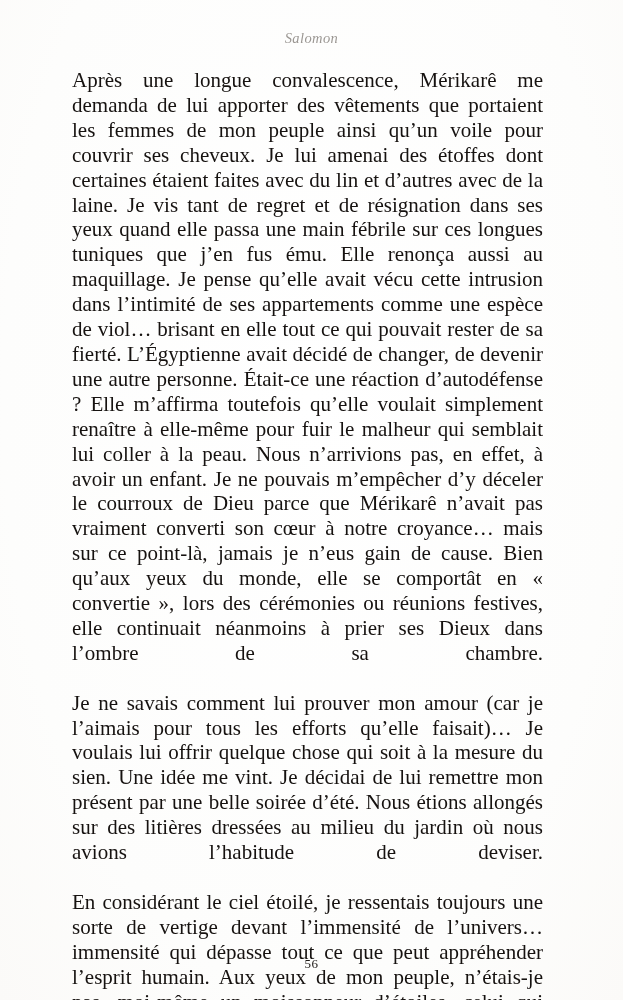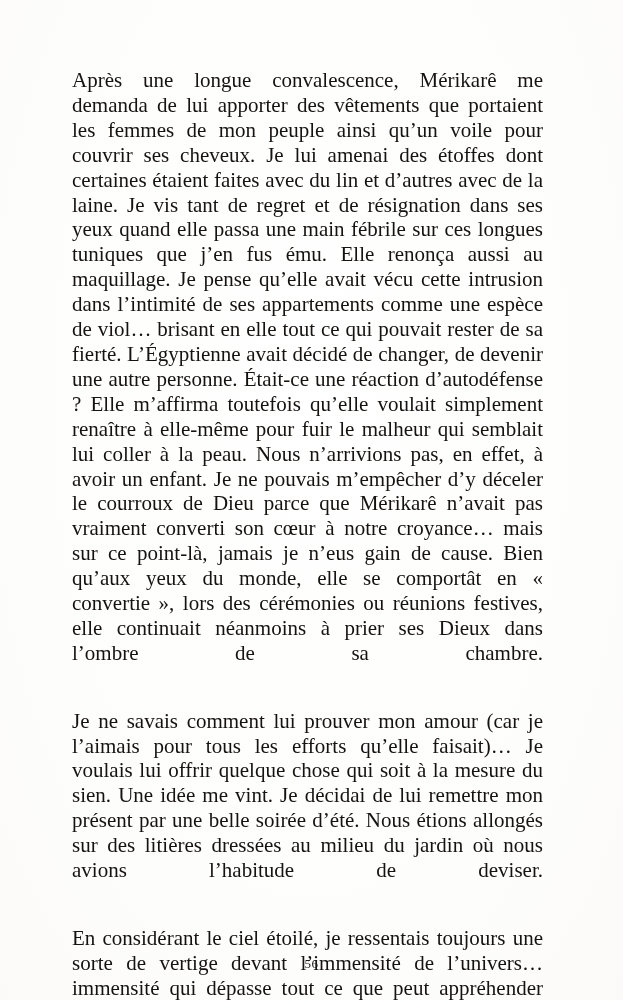--- a/index.html
+++ b/index.html
@@ -54,21 +54,21 @@
     text-align: justify;
     text-justify: inter-word;
     font-size: 21px;
     line-height: 24.9px;
     color: #161210;
     hyphens: manual;
     word-spacing: 0.1px;
     -webkit-font-smoothing: antialiased;
   }
   .para + .para {
-    margin-top: 18px;
+    margin-top: 0;
   }
   .para:last-child {
     text-align: left;
   }
 
   
   .para::after {
     content: "";
     display: inline-block;
     width: 100%;
@@ -85,20 +85,21 @@
     color: #1c1815;
     letter-spacing: 0.5px;
     user-select: none;
   }
 </style>
 </head>
 <body>
 
 <div class="page">
 
+  <div class="running-head">Salomon</div>
 
   <div class="textblock">
     <p class="para">Après une longue convalescence, Mérikarê me demanda de lui apporter des vêtements que portaient les femmes de mon peuple ainsi qu’un voile pour couvrir ses cheveux. Je lui amenai des étoffes dont certaines étaient faites avec du lin et d’autres avec de la laine. Je vis tant de regret et de résignation dans ses yeux quand elle passa une main fébrile sur ces longues tuniques que j’en fus ému. Elle renonça aussi au maquillage. Je pense qu’elle avait vécu cette intrusion dans l’intimité de ses appartements comme une espèce de viol… brisant en elle tout ce qui pouvait rester de sa fierté. L’Égyptienne avait décidé de changer, de devenir une autre personne. Était-ce une réaction d’autodéfense ? Elle m’affirma toutefois qu’elle voulait simplement renaître à elle-même pour fuir le malheur qui semblait lui coller à la peau. Nous n’arrivions pas, en effet, à avoir un enfant. Je ne pouvais m’empêcher d’y déceler le courroux de Dieu parce que Mérikarê n’avait pas vraiment converti son cœur à notre croyance… mais sur ce point-là, jamais je n’eus gain de cause. Bien qu’aux yeux du monde, elle se comportât en « convertie », lors des cérémonies ou réunions festives, elle continuait néanmoins à prier ses Dieux dans l’ombre de sa chambre.</p>
     <p class="para">Je ne savais comment lui prouver mon amour (car je l’aimais pour tous les efforts qu’elle faisait)… Je voulais lui offrir quelque chose qui soit à la mesure du sien. Une idée me vint. Je décidai de lui remettre mon présent par une belle soirée d’été. Nous étions allongés sur des litières dressées au milieu du jardin où nous avions l’habitude de deviser.</p>
     <p class="para">En considérant le ciel étoilé, je ressentais toujours une sorte de vertige devant l’immensité de l’univers… immensité qui dépasse tout ce que peut appréhender l’esprit humain. Aux yeux de mon peuple, n’étais-je pas, moi-même un moissonneur d’étoiles, celui qui sème des rêves et tente de les faire éclore ? J’étais le moissonneur de l’Eternel car mes rêves étaient aussi les siens.</p>
     <p class="para">Mérikarê s’étira souplement en baillant. Le ciel était plein de braises incandescentes attisées par l’espace. Sur le bout de nos</p>
   </div>
 
   <div class="folio">56</div>
 

